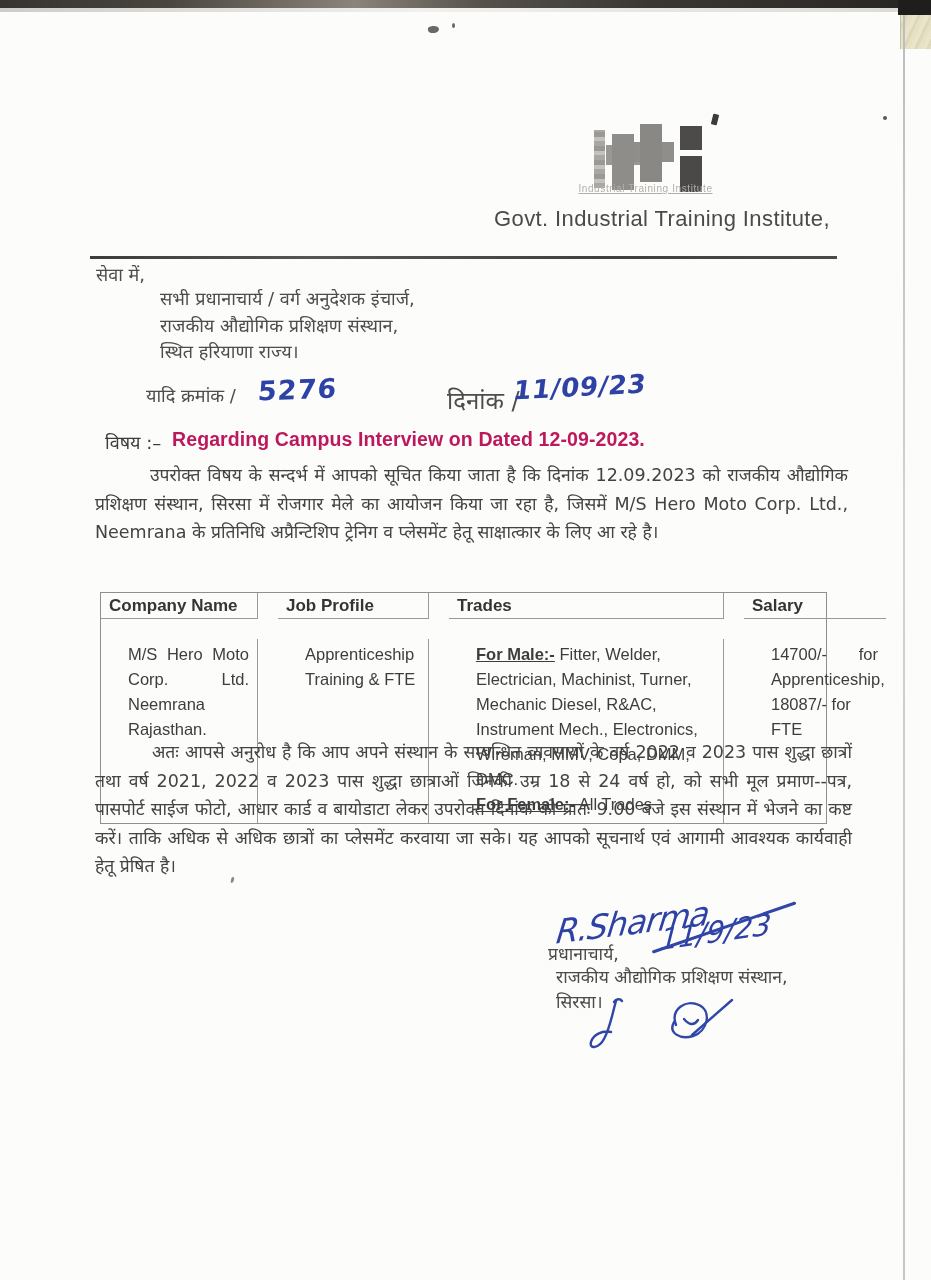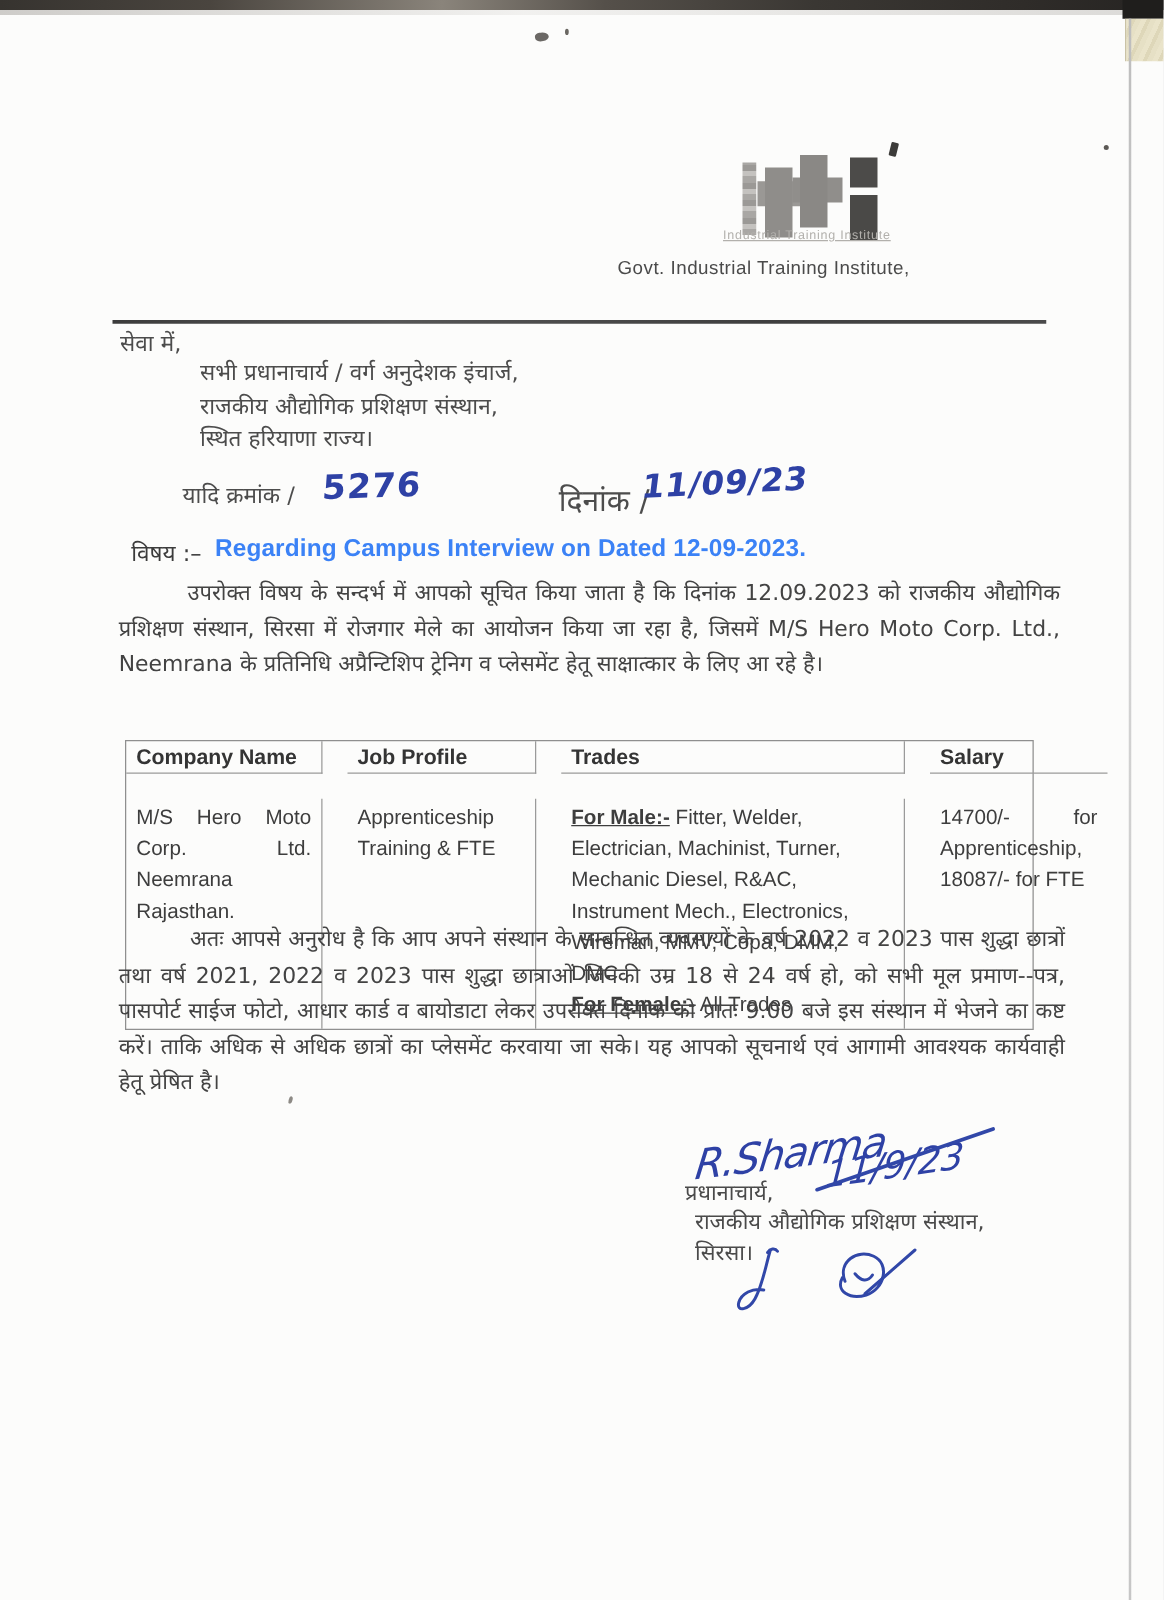--- a/index.html
+++ b/index.html
@@ -39,46 +39,46 @@
   .lg-t2h{left:82px; top:30px; width:40px; height:20px; background:#908e8b;}
   .lg-idot{left:128px; top:14px; width:22px; height:24px; background:#4c4b49;}
   .lg-ibar{left:128px; top:44px; width:22px; height:36px; background:#4a4947;}
   .lg-apos{left:160px; top:2px; width:6px; height:11px; background:#3c3b39; transform:rotate(14deg); border-radius:1px;}
   .logo-caption{
     position:absolute; left:548px; top:183px; width:195px; text-align:center;
     font-size:10px; letter-spacing:.6px; color:#b2b0ac;
     font-family:"Liberation Sans", sans-serif;
     text-decoration:underline;
   }
-  .org-name{position:absolute; left:494px; top:206px; font-size:15px; color:#4a4a4a; font-family:"Liberation Sans", sans-serif; letter-spacing:.4px;}
+  .org-name{position:absolute; left:494px; top:206px; font-size:22px; color:#4a4a4a; font-family:"Liberation Sans", sans-serif; letter-spacing:.4px;}
   .org-address{position:absolute; left:496px; top:230px; font-size:19px; color:#4a4a4a; font-family:"Liberation Sans", sans-serif; letter-spacing:.4px;}
   .rule{position:absolute; left:90px; top:256px; width:747px; height:3px; background:linear-gradient(90deg,#3c3c3c,#565656 30%,#3f3f3f 70%,#4a4a4a);}
   
   .salutation{position:absolute; left:96px; top:262px; font-size:18px; color:#4c4c4c;}
   .recipient{position:absolute; left:160px; top:286px; font-size:18px; line-height:26.5px; color:#4c4c4c;}
   
   .memo-label1{position:absolute; left:146px; top:383px; font-size:18px; color:#4c4c4c;}
   .memo-value1{position:absolute; left:258px; top:374px; font-size:27px; font-weight:bold; color:#2e41a5; transform:skewX(-6deg) rotate(-2deg); letter-spacing:1px;}
   .memo-label2{position:absolute; left:447px; top:383px; font-size:24px; color:#4c4c4c;}
   .memo-value2{position:absolute; left:514px; top:372px; font-size:26px; font-weight:bold; color:#2e41a5; transform:skewX(-10deg) rotate(-3deg); letter-spacing:.5px;}
   
   .subject-label{position:absolute; left:105px; top:430px; font-size:18px; color:#3c3c3c;}
-  .subject-text{position:absolute; left:172px; top:428px; font-size:19.5px; font-weight:bold; color:#3b82f6; font-family:"Liberation Sans", sans-serif; letter-spacing:.1px;}
+  .subject-text{position:absolute; left:172px; top:428px; font-size:19.5px; font-weight:bold; color:#be185d; font-family:"Liberation Sans", sans-serif; letter-spacing:.1px;}
   
   .para{position:absolute; font-size:17.5px; line-height:28.5px; text-align:justify; color:#434343;}
   .para1{left:95px; top:461px; width:753px; text-indent:55px;}
   .para2{left:95px; top:738px; width:757px; text-indent:57px;}
   
   .jobtable{
     position:absolute; left:100px; top:592px; width:725px;
     display:grid; grid-template-columns:157px 151px 275px 142px;
     border:1px solid #8f8f8f; font-family:"Liberation Sans", sans-serif;gap:20px;
   }
   .th{border-right:1px solid #9a9a9a; border-bottom:1px solid #9a9a9a; font-weight:bold; font-size:17px; padding:3px 8px 2px; color:#343434;}
-  .td{border-right:1px solid #9a9a9a; font-size:16.5px; line-height:25px; padding:3px 8px 6px; color:#3d3d3d;}
+  .td{border-right:1px solid #9a9a9a; font-size:16.5px; line-height:25px; padding:3px 8px 6px; color:#3d3d3d;margin-left:19px;}
   .th:nth-child(4), .td:last-child{border-right:none;}
   .cell-company{text-align:justify;}
   .lbl-underline{font-weight:bold; text-decoration:underline;}
   .salary-l1{display:flex; justify-content:space-between;}
   
   .sig-name{position:absolute; left:556px; top:903px; font-size:33px; font-style:italic; color:#2e41a5; transform:rotate(-7deg) skewX(-14deg); letter-spacing:-1px;}
   .sig-date{position:absolute; left:660px; top:915px; font-size:29px; font-style:italic; color:#2e41a5; transform:rotate(-8deg) skewX(-12deg);}
   .sig-stroke{position:absolute; left:648px; top:926px; width:152px; height:2.6px; background:#3147a8; transform:rotate(-19deg); border-radius:2px;}
   .sig-designation{position:absolute; left:548px; top:941px; font-size:17.5px; color:#4a4a4a;}
   .sig-org{position:absolute; left:556px; top:964px; font-size:17.5px; color:#4a4a4a;}

